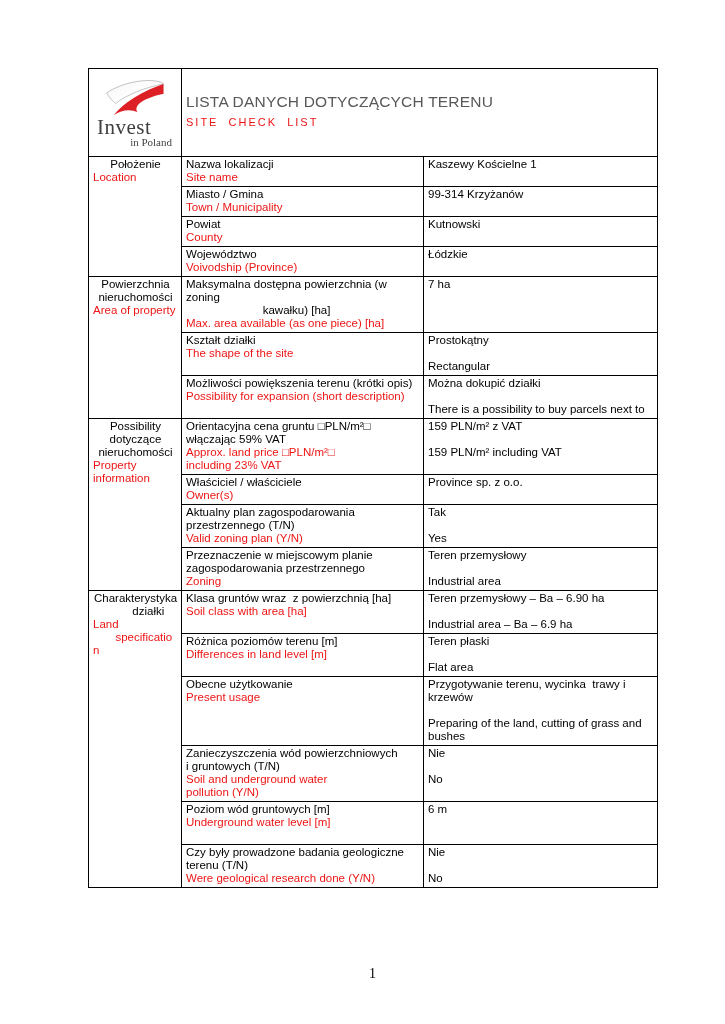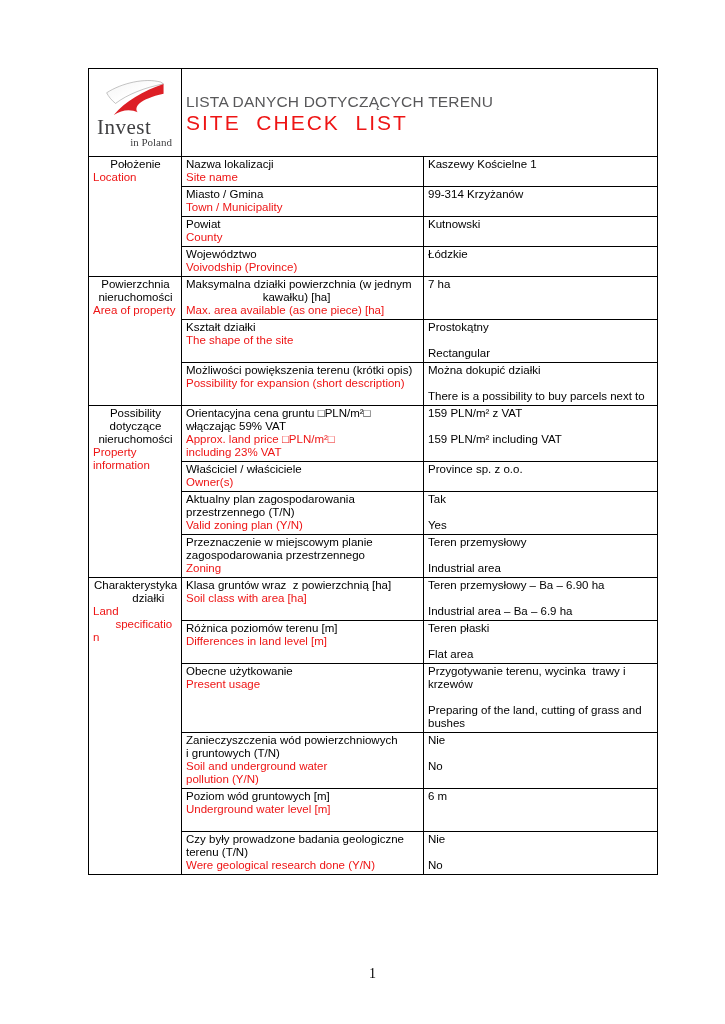--- a/index.html
+++ b/index.html
@@ -12,21 +12,21 @@
   td{
     border:1px solid #000;vertical-align:top;
     padding:1px 3px 2px 4px;font-size:11.5px;line-height:13px;
   }
   .pl,.en,.val{white-space:pre-wrap;word-wrap:break-word;}
   .en{color:var(--red,#ee1515);}
   
   .logo-cell{height:78px;vertical-align:middle;padding:0 2px;}
   .title-cell{vertical-align:middle;}
   .title-pl{color:#58585a;font-size:15.5px;line-height:21px;letter-spacing:.2px;}
-  .title-en{color:var(--red,#ee1515);font-size:21px;line-height:21px;letter-spacing:2px;white-space:pre;}
+  .title-en{color:var(--red,#ee1515);font-size:11px;line-height:21px;letter-spacing:2px;white-space:pre;}
   
   .logo{width:86px;margin:8px auto;padding-top:2px;}
   .logo svg{display:block;margin:0 4px 0 12px;}
   .logo-invest{
     font-family:"Liberation Serif",serif;font-size:21px;line-height:21px;
     color:#3f3f41;margin-top:-2px;padding-left:5px;letter-spacing:.5px;
   }
   .logo-sub{
     font-family:"Liberation Serif",serif;font-size:11px;line-height:11px;
     color:#3f3f41;text-align:right;padding-right:6px;margin-top:-1px;
@@ -113,21 +113,21 @@
             <div class="val">Łódzkie</div>
           </td>
         </tr>
         <tr>
           <td class="cat-cell" rowspan="3">
             <div class="pl">Powierzchnia
 nieruchomości</div>
             <div class="en">Area of property</div>
           </td>
           <td class="field-cell">
-            <div class="pl">Maksymalna działki powierzchnia (w jednym
+            <div class="pl">Maksymalna dostępna powierzchnia (w zoning
                         kawałku) [ha]</div>
             <div class="en">Max. area available (as one piece) [ha]</div>
           </td>
           <td class="value-cell">
             <div class="val">7 ha</div>
           </td>
         </tr>
         <tr>
           <td class="field-cell">
             <div class="pl">Kształt działki</div>

